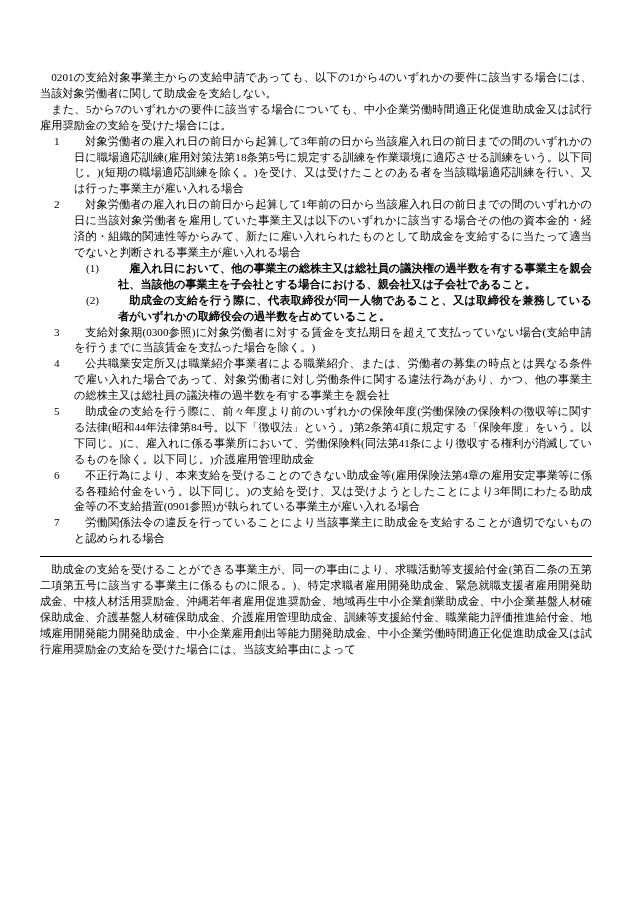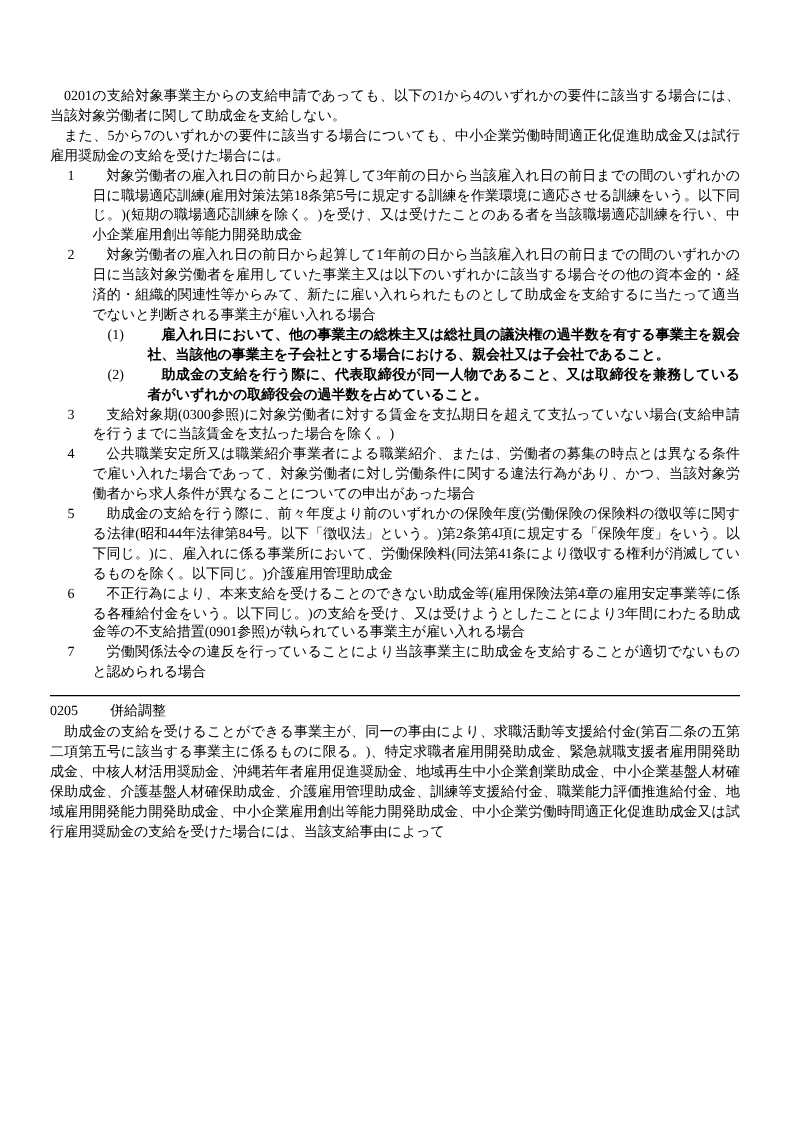--- a/index.html
+++ b/index.html
@@ -83,21 +83,21 @@
 </head>
 <body>
 
 <div class="page">
 
   <p class="para indent1">0201の支給対象事業主からの支給申請であっても、以下の1から4のいずれかの要件に該当する場合には、当該対象労働者に関して助成金を支給しない。</p>
   <p class="para indent1">また、5から7のいずれかの要件に該当する場合についても、中小企業労働時間適正化促進助成金又は試行雇用奨励金の支給を受けた場合には。</p>
 
   <div class="item">
     <span class="item-num">1</span>
-    <span class="item-body indent1">対象労働者の雇入れ日の前日から起算して3年前の日から当該雇入れ日の前日までの間のいずれかの日に職場適応訓練(雇用対策法第18条第5号に規定する訓練を作業環境に適応させる訓練をいう。以下同じ。)(短期の職場適応訓練を除く。)を受け、又は受けたことのある者を当該職場適応訓練を行い、中小企業雇用創出等能力開発助成金</span>
+    <span class="item-body indent1">対象労働者の雇入れ日の前日から起算して3年前の日から当該雇入れ日の前日までの間のいずれかの日に職場適応訓練(雇用対策法第18条第5号に規定する訓練を作業環境に適応させる訓練をいう。以下同じ。)(短期の職場適応訓練を除く。)を受け、又は受けたことのある者を当該職場適応訓練を行い、又は行った事業主が雇い入れる場合</span>
   </div>
 
   <div class="item">
     <span class="item-num">2</span>
     <span class="item-body indent1">対象労働者の雇入れ日の前日から起算して1年前の日から当該雇入れ日の前日までの間のいずれかの日に当該対象労働者を雇用していた事業主又は以下のいずれかに該当する場合その他の資本金的・経済的・組織的関連性等からみて、新たに雇い入れられたものとして助成金を支給するに当たって適当でないと判断される事業主が雇い入れる場合</span>
   </div>
 
   <div class="subitem">
     <span class="subitem-num">(1)</span>
     <span class="subitem-body indent1">雇入れ日において、他の事業主の総株主又は総社員の議決権の過半数を有する事業主を親会社、当該他の事業主を子会社とする場合における、親会社又は子会社であること。</span>
@@ -108,40 +108,36 @@
     <span class="subitem-body indent1">助成金の支給を行う際に、代表取締役が同一人物であること、又は取締役を兼務している者がいずれかの取締役会の過半数を占めていること。</span>
   </div>
 
   <div class="item">
     <span class="item-num">3</span>
     <span class="item-body indent1">支給対象期(0300参照)に対象労働者に対する賃金を支払期日を超えて支払っていない場合(支給申請を行うまでに当該賃金を支払った場合を除く。)</span>
   </div>
 
   <div class="item">
     <span class="item-num">4</span>
-    <span class="item-body indent1">公共職業安定所又は職業紹介事業者による職業紹介、または、労働者の募集の時点とは異なる条件で雇い入れた場合であって、対象労働者に対し労働条件に関する違法行為があり、かつ、当該対象労働者から求人条件が異なることについての申出があった場合</span>
+    <span class="item-body indent1">公共職業安定所又は職業紹介事業者による職業紹介、または、労働者の募集の時点とは異なる条件で雇い入れた場合であって、対象労働者に対し労働条件に関する違法行為があり、かつ、他の事業主の総株主又は総社員の議決権の過半数を有する事業主を親会社</span>
   </div>
 
   <div class="item">
     <span class="item-num">5</span>
     <span class="item-body indent1">助成金の支給を行う際に、前々年度より前のいずれかの保険年度(労働保険の保険料の徴収等に関する法律(昭和44年法律第84号。以下「徴収法」という。)第2条第4項に規定する「保険年度」をいう。以下同じ。)に、雇入れに係る事業所において、労働保険料(同法第41条により徴収する権利が消滅しているものを除く。以下同じ。)介護雇用管理助成金</span>
   </div>
 
   <div class="item">
     <span class="item-num">6</span>
     <span class="item-body indent1">不正行為により、本来支給を受けることのできない助成金等(雇用保険法第4章の雇用安定事業等に係る各種給付金をいう。以下同じ。)の支給を受け、又は受けようとしたことにより3年間にわたる助成金等の不支給措置(0901参照)が執られている事業主が雇い入れる場合</span>
   </div>
 
   <div class="item">
     <span class="item-num">7</span>
     <span class="item-body indent1">労働関係法令の違反を行っていることにより当該事業主に助成金を支給することが適切でないものと認められる場合</span>
   </div>
 
   <hr class="section-rule">
 
-  <div class="section-head">
-    <span class="section-num">0205</span>
-    <span class="section-title">併給調整</span>
-  </div>
 
   <p class="para indent1">助成金の支給を受けることができる事業主が、同一の事由により、求職活動等支援給付金(第百二条の五第二項第五号に該当する事業主に係るものに限る。)、特定求職者雇用開発助成金、緊急就職支援者雇用開発助成金、中核人材活用奨励金、沖縄若年者雇用促進奨励金、地域再生中小企業創業助成金、中小企業基盤人材確保助成金、介護基盤人材確保助成金、介護雇用管理助成金、訓練等支援給付金、職業能力評価推進給付金、地域雇用開発能力開発助成金、中小企業雇用創出等能力開発助成金、中小企業労働時間適正化促進助成金又は試行雇用奨励金の支給を受けた場合には、当該支給事由によって</p>
 
 </div>
 
 </body></html>

